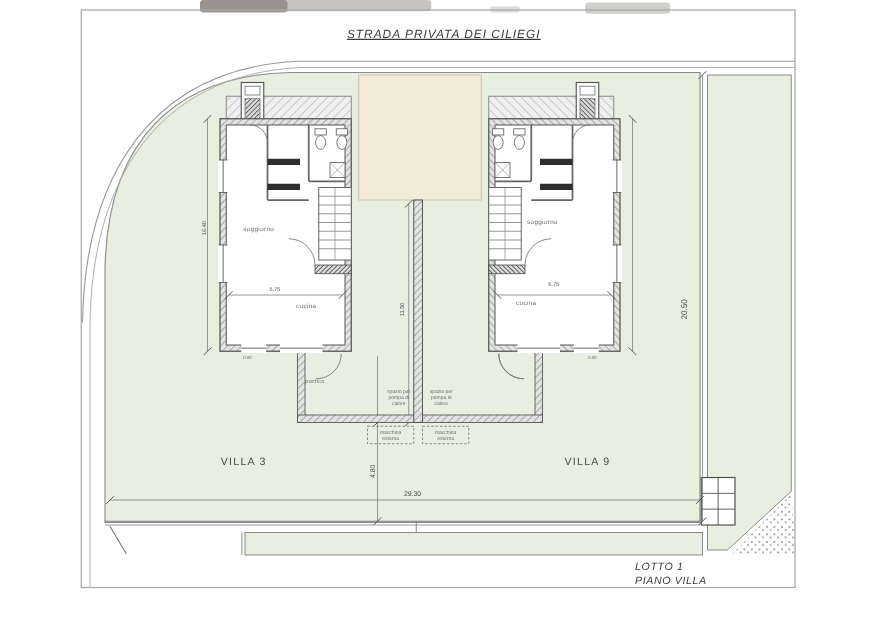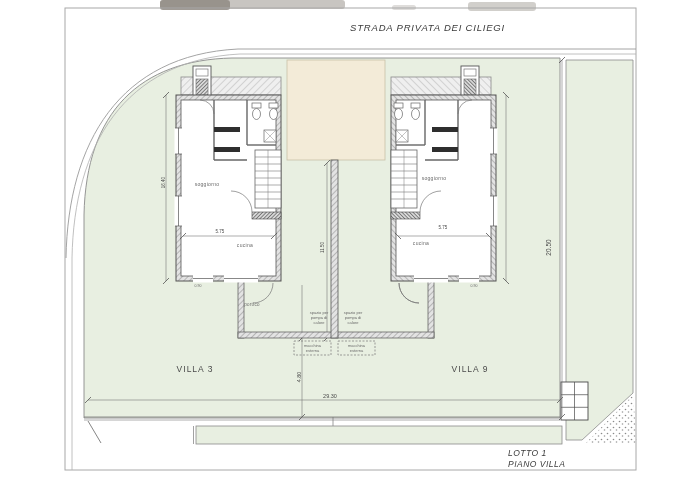--- a/index.html
+++ b/index.html
@@ -3,21 +3,21 @@
 <meta charset="utf-8">
 <style>
   html,body{margin:0;padding:0;background:#ffffff;}
   .stage{
     position:relative;width:700px;height:495px;background:#ffffff;
     overflow:hidden;font-family:"Liberation Sans",sans-serif;color:#3f3f3f;
   }
   .stage svg{position:absolute;left:0;top:0;}
   .txt{position:absolute;white-space:nowrap;}
   .wrap{white-space:normal;}
-  .title{font-style:italic;font-size:9.5px;letter-spacing:.8px;color:#3a3a3a;text-align:right;}
+  .title{font-style:italic;font-size:9.5px;letter-spacing:.8px;color:#3a3a3a;text-align:center;text-decoration:underline;}
   .villa-label{font-size:8.5px;letter-spacing:1px;color:#4a4a4a;text-align:center;}
   .lot-label{font-style:italic;font-size:8.5px;letter-spacing:.5px;color:#3a3a3a;}
   .room{font-size:5px;color:#6a6a6a;text-align:center;letter-spacing:.3px;}
   .tiny{font-size:4px;color:#6a6a6a;text-align:center;line-height:1.25;}
   .dim{font-size:5.5px;color:#4a4a4a;text-align:center;}
   .dim-s{font-size:3.5px;color:#6a6a6a;text-align:center;}
   .rot{transform:rotate(-90deg);transform-origin:center center;}
   .blob{position:absolute;border-radius:3px;background:#a49f97;}
 </style>
 </head>

